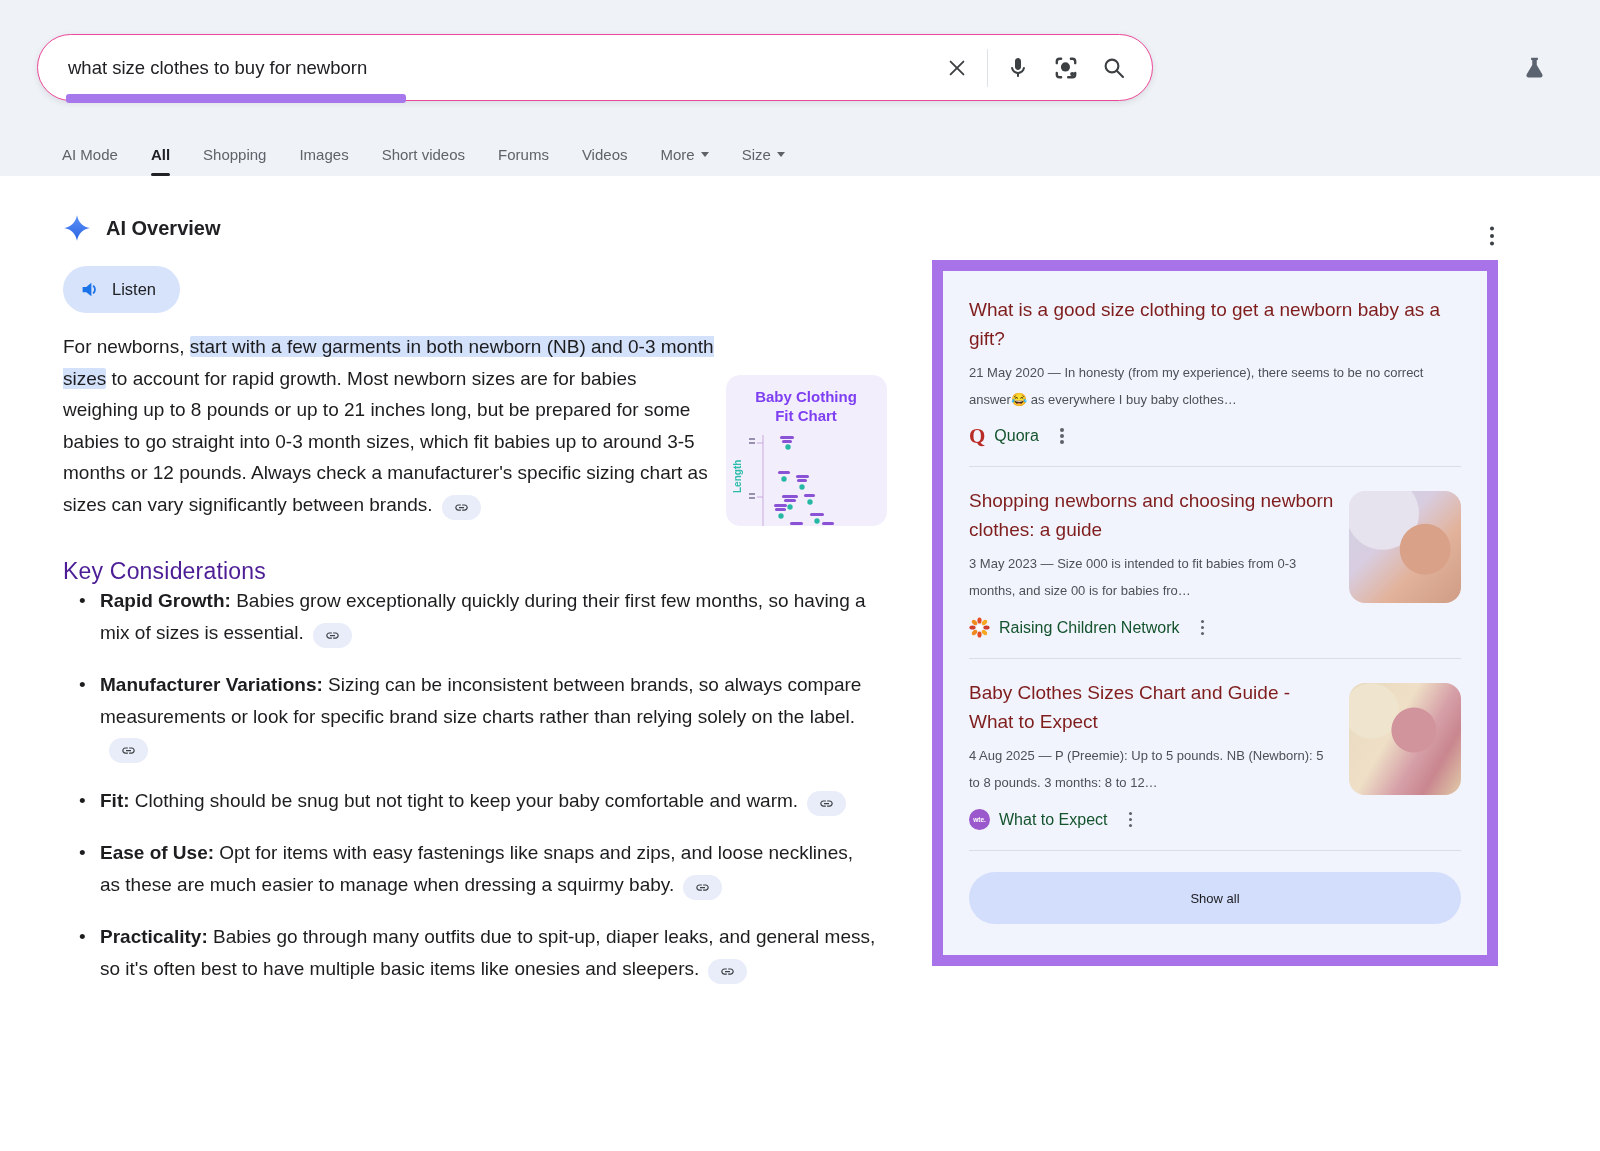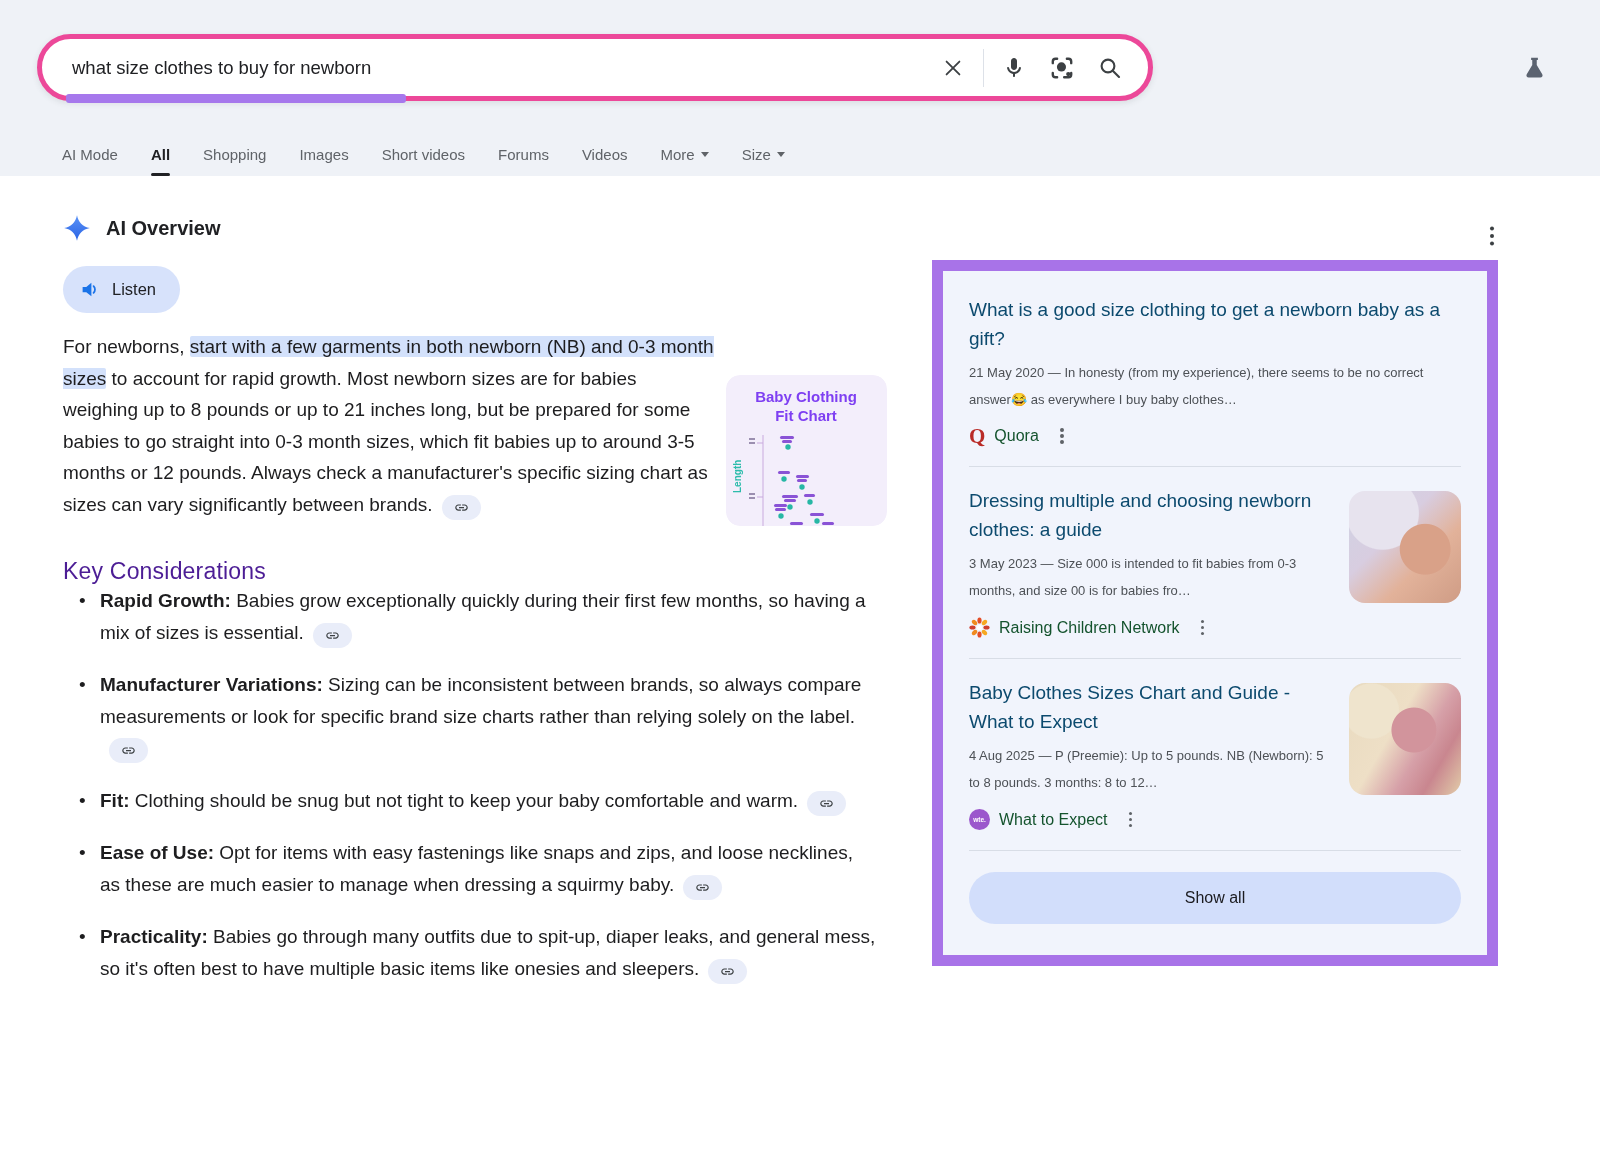--- a/index.html
+++ b/index.html
@@ -10,21 +10,21 @@
     font-family: "Liberation Sans", sans-serif;
     color: #1f1f1f;
     overflow: hidden;
   }
   
   .topband { position:absolute; left:0; top:0; width:1600px; height:176px; background:#eff2f7; }
 
   
   .searchbar {
     position:absolute; left:37px; top:34px; width:1116px; height:67px;
-    background:#fff; border:5px solid #ec4899; border-radius:34px;
+    background:#fff; border:1px solid #ec4899; border-radius:34px;
     box-shadow:0 2px 6px rgba(60,64,67,.12);
     display:flex; align-items:center;
   }
   .search-input {
     flex:1; border:none; outline:none; background:transparent;
     font-family:"Liberation Sans", sans-serif;
     font-size:18.5px; color:#202124; padding:0 0 0 30px;
   }
   .sb-icons { display:flex; align-items:center; padding-right:14px; }
   .icon-btn { width:48px; height:48px; display:flex; align-items:center; justify-content:center; cursor:pointer; border:none; background:transparent; }
@@ -72,21 +72,21 @@
   .li-marker::before { content:"•"; }
   .li-body { width:778px; font-size:19px; line-height:31.5px; color:#1d1d1f; }
   .li-label { font-weight:700; }
 
   
   .annotation-box {
     position:absolute; left:932px; top:260px; width:566px; height:706px;
     border:11px solid #a873e8; background:#f1f4fc;
   }
   .panel { width:100%; height:100%; padding:25px 26px 22px 26px; overflow:hidden; }
-  .card-title { font-size:19px; line-height:28.5px; color:#0c4a6e; cursor:pointer; }
+  .card-title { font-size:19px; line-height:28.5px; color:#7f1d1d; cursor:pointer; }
   .card-snippet { margin-top:7px; font-size:13px; line-height:26.5px; color:#4d5156; }
   .source-row { margin-top:13px; display:flex; align-items:center; gap:9px; }
   .source-name { font-size:16px; color:#14532d; }
   .kebab-sm { width:3.8px; height:3.8px; border-radius:50%; background:#5f6368; box-shadow:0 -6px 0 #5f6368, 0 6px 0 #5f6368; display:inline-block; margin-left:12px; cursor:pointer; }
   .divider { border:none; border-top:1px solid #d8dde6; margin:20px 0; }
   .card-flex { display:flex; gap:14px; }
   .card-text { flex:1; min-width:0; }
   .thumb { width:112px; height:112px; border-radius:16px; flex:none; margin-top:4px; cursor:pointer; }
   .thumb-bath { background:
       radial-gradient(circle at 68% 52%, #d9a188 0 26%, rgba(0,0,0,0) 27%),
@@ -94,21 +94,21 @@
       linear-gradient(135deg,#cfd3e4 0%,#d8cde0 38%,#e2b29a 65%,#cf9c85 100%); }
   .thumb-clothes { background:
       radial-gradient(circle at 58% 42%, #d2949c 0 24%, rgba(0,0,0,0) 25%),
       radial-gradient(circle at 20% 25%, #efe4cd 0 22%, rgba(0,0,0,0) 23%),
       linear-gradient(120deg,#e8dabf 0%,#eedfc6 40%,#d6a0a8 62%,#c9868f 78%,#e2cda9 100%); }
   .logo-q { font-family:"Liberation Serif", serif; font-weight:700; font-size:21px; color:#b92b27; line-height:20px; }
   .logo-wte { width:21px; height:21px; border-radius:50%; background:#9b57cc; display:flex; align-items:center; justify-content:center; color:#fff; font-size:6.5px; font-weight:700; }
   .showall-btn {
     margin-top:21px; height:52px; border-radius:26px; background:#d2defb;
     display:flex; align-items:center; justify-content:center;
-    font-size:16px; color:#1b1b1f; cursor:pointer;
+    font-size:13px; color:#1b1b1f; cursor:pointer;
   }
 </style>
 </head>
 <body>
 
 <div class="topband"></div>
 
 <div class="searchbar">
   <input class="search-input" value="what size clothes to buy for newborn" style="">
   <div class="sb-icons">
@@ -293,21 +293,21 @@
         <span class="logo-q">Q</span>
         <span class="source-name">Quora</span>
         <span class="kebab-sm"></span>
       </div>
     </div>
 
     <hr class="divider">
 
     <div class="card card-flex">
       <div class="card-text">
-        <div class="card-title">Dressing multiple and choosing newborn clothes: a guide</div>
+        <div class="card-title">Shopping newborns and choosing newborn clothes: a guide</div>
         <div class="card-snippet">3 May 2023 — Size 000 is intended to fit babies from 0-3 months, and size 00 is for babies fro…</div>
         <div class="source-row">
           <svg width="21" height="21" viewBox="0 0 21 21">
             <g transform="translate(10.5,10.5)">
               <ellipse transform="rotate(0)" cx="0" cy="-7" rx="2.1" ry="3.1" fill="#e44d26"></ellipse>
               <ellipse transform="rotate(45)" cx="0" cy="-7" rx="2.1" ry="3.1" fill="#f6a821"></ellipse>
               <ellipse transform="rotate(90)" cx="0" cy="-7" rx="2.1" ry="3.1" fill="#cf3f2e"></ellipse>
               <ellipse transform="rotate(135)" cx="0" cy="-7" rx="2.1" ry="3.1" fill="#f6a821"></ellipse>
               <ellipse transform="rotate(180)" cx="0" cy="-7" rx="2.1" ry="3.1" fill="#e44d26"></ellipse>
               <ellipse transform="rotate(225)" cx="0" cy="-7" rx="2.1" ry="3.1" fill="#f08a1e"></ellipse>

